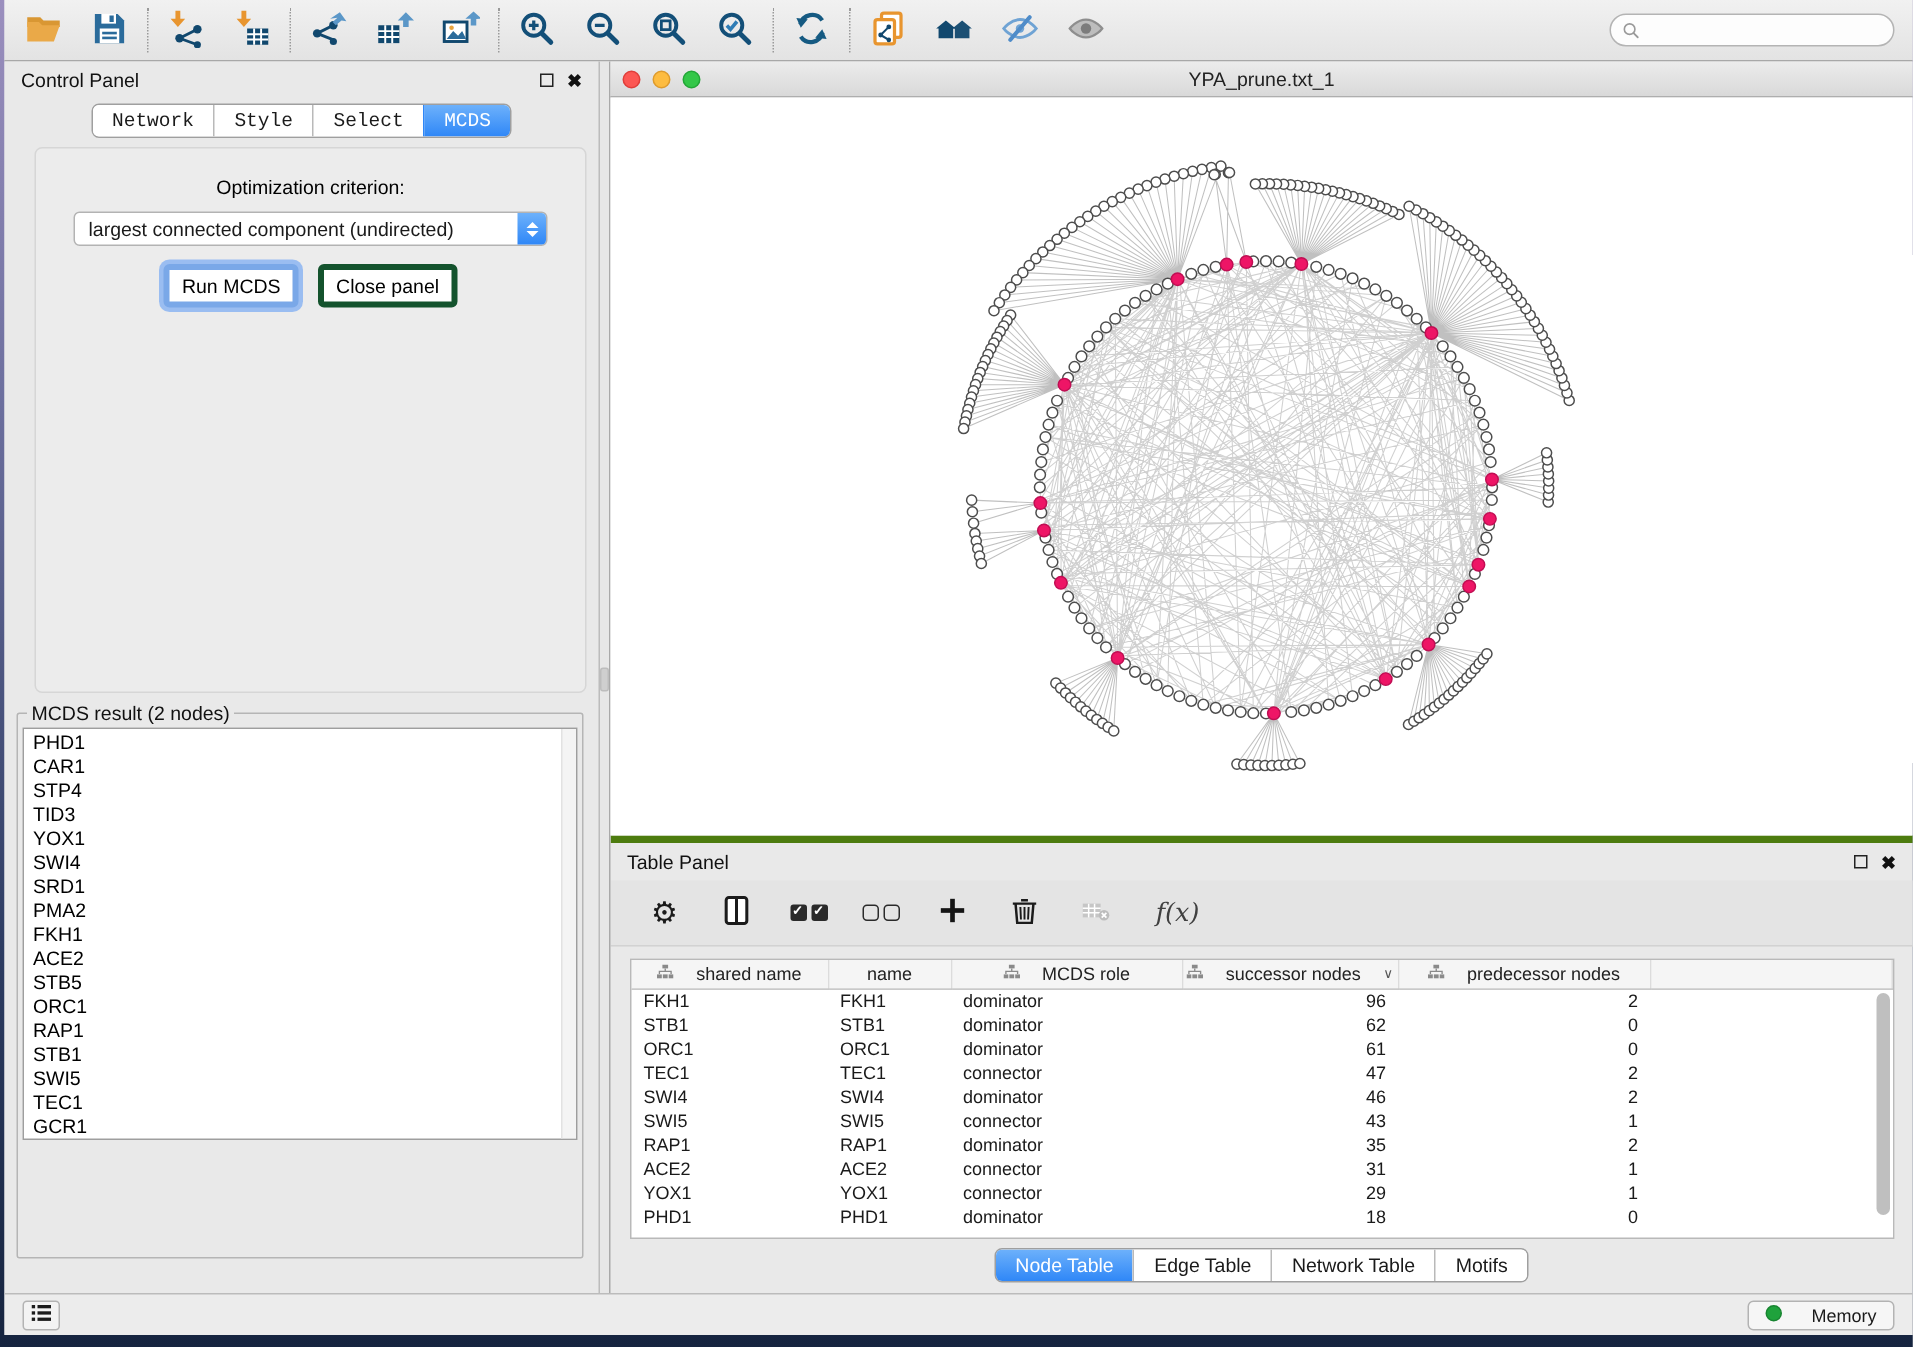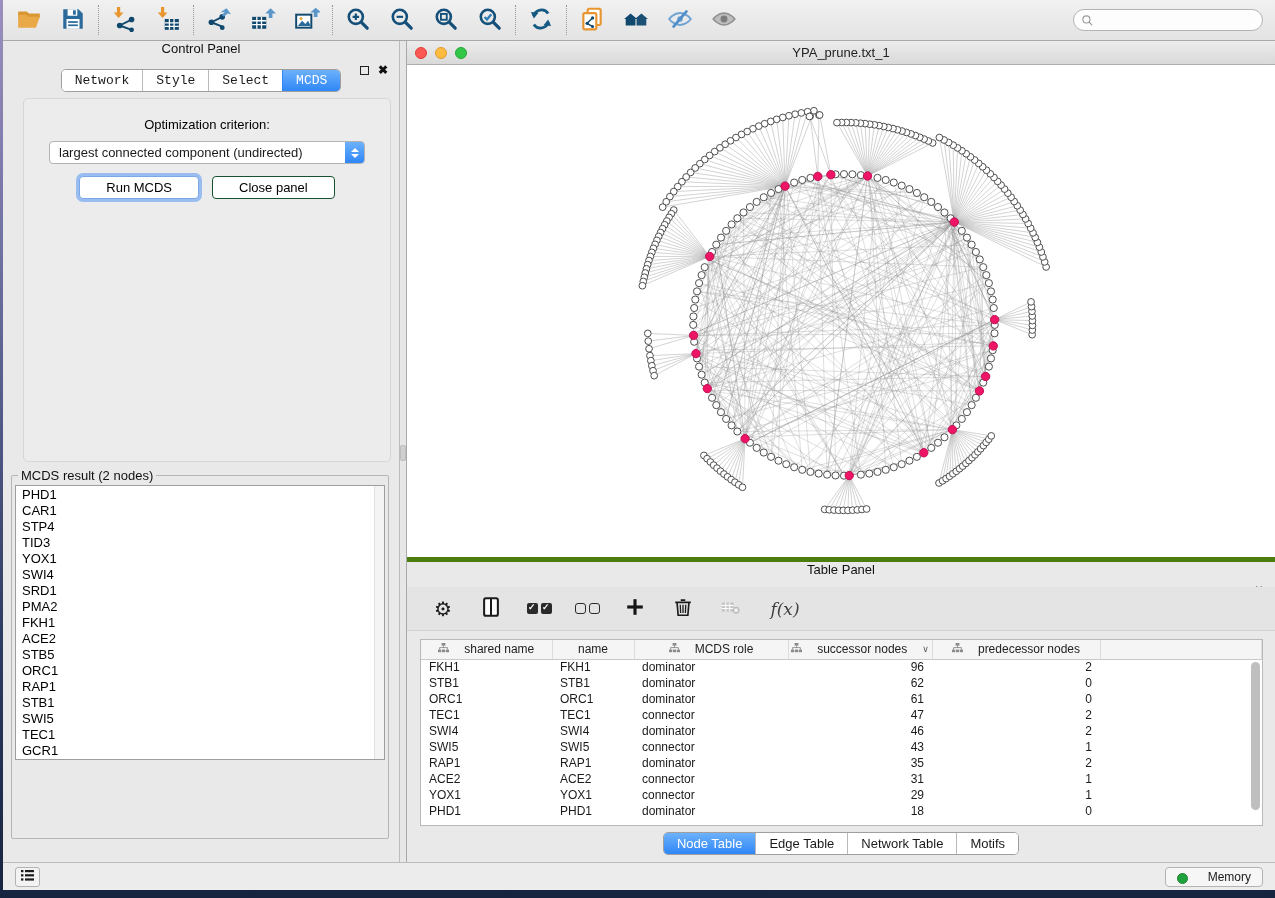--- a/index.html
+++ b/index.html
@@ -18,21 +18,21 @@
   .tbtn svg { width:26px; height:26px; }
   .searchbox { margin-left:auto; width:190px; height:22px; background:#fdfdfd;
     border:1px solid #b4b4b4; border-radius:12px; display:flex; align-items:center; padding:0 7px; gap:5px; }
   .searchbox svg { width:13px; height:13px; flex:0 0 13px; }
   .searchbox input { border:none; outline:none; background:transparent; flex:1; font-size:12px;
     font-family:"Liberation Sans", sans-serif; }
   
   .main { flex:1; display:flex; min-height:0; }
   
   .control-panel { width:396px; flex:0 0 396px; background:#e9e9e9; display:flex; flex-direction:column; }
-  .panel-titlebar { height:25px; display:flex; align-items:center; padding:0 11px; gap:8px;flex-direction:column; }
+  .panel-titlebar { height:25px; display:flex; align-items:center; padding:0 11px; gap:8px; }
   .panel-title { font-size:13px; color:#111; }
   .win-icons { margin-left:auto; display:flex; gap:9px; align-items:center; }
   .float-ico { width:9px; height:9px; border:1.5px solid #222; display:inline-block; cursor:pointer; }
   .close-ico { font-size:12px; font-weight:bold; color:#111; line-height:1; cursor:pointer; }
   .ctab-row { display:flex; justify-content:center; margin-top:3px;font-family:Liberation Mono, monospace; }
   .seg { display:flex; border:1px solid #9f9f9f; border-radius:5px; overflow:hidden; background:#fff; }
   .seg .tab { padding:3px 13px; font-size:13px; background:#fff; border-left:1px solid #b9b9b9;
     cursor:pointer; white-space:nowrap; }
   .seg .tab:first-child { border-left:none; }
   .seg .tab.active { background:linear-gradient(#6db1fb,#2f87f7); color:#fff; border-left-color:#2f87f7; }
@@ -40,21 +40,21 @@
     border-radius:5px; display:flex; flex-direction:column; align-items:center; }
   .opt-label { margin-top:18px; font-size:13px; color:#000000; }
   .dropdown { margin-top:9px; width:316px; height:23px; background:#fff; border:1px solid #b3b3b3;
     border-radius:4px; display:flex; align-items:center; cursor:pointer; }
   .dropdown .dd-text { flex:1; padding:0 9px; font-size:13px; white-space:nowrap; }
   .dd-stepper { width:19px; height:21px; border-radius:0 3px 3px 0; background:linear-gradient(#6db1fb,#2f87f7);
     display:flex; flex-direction:column; align-items:center; justify-content:center; gap:2px; }
   .dd-stepper .up { width:0; height:0; border-left:4px solid transparent; border-right:4px solid transparent; border-bottom:4px solid #fff; }
   .dd-stepper .dn { width:0; height:0; border-left:4px solid transparent; border-right:4px solid transparent; border-top:4px solid #fff; }
   .btn-row { display:flex; gap:13px; margin-top:12px; }
-  .mac-btn { background:#fff; border:1px solid #14532d; border-radius:4px; padding:3px 26px;
+  .mac-btn { background:#fff; border:4px solid #14532d; border-radius:4px; padding:3px 8px;
     font-size:13px; cursor:pointer; font-family:"Liberation Sans", sans-serif; }
   .mac-btn.focused { box-shadow:0 0 0 3px rgba(110,165,245,.65); border-color:#7aa8e8; }
   fieldset.mcds { margin:6px 10px 0 8px; height:371px; border:1px solid #b5b5b5; border-radius:2px;
     padding:2px 3px 3px 3px; }
   fieldset.mcds legend { font-size:13px; color:#111; padding:0 3px; margin-left:3px; }
   .mcds-list { position:relative; width:100%; height:100%; background:#fff; border:1px solid #9e9e9e; overflow:hidden; }
   .mcds-items { padding:1px 0 0 6px; }
   .mcds-item { font-size:13px; line-height:16px; color:#000; cursor:default; }
   .mcds-scroll { position:absolute; right:0; top:0; bottom:0; width:10px; background:#f4f4f4; border-left:1px solid #e2e2e2; }
   
@@ -95,21 +95,21 @@
   .ntable td { height:16px; font-size:12px; padding:0 8px; white-space:nowrap; overflow:hidden; }
   .ntable td.num { text-align:right; }
   .sort-chev { color:#555; font-size:9px; }
   .tp-scroll-thumb { position:absolute; right:2px; top:22px; width:9px; height:148px; background:#bfbfbf; border-radius:5px; }
   .tp-tabs { display:flex; justify-content:center; margin-top:6px; }
   
   .status-bar { height:28px; flex:0 0 28px; background:#ececec; border-top:1px solid #bbb;
     display:flex; align-items:center; padding:0 12px; }
   .list-btn { width:25px; height:20px; background:#f3f3f3; border:1px solid #b3b3b3; border-radius:3px;
     display:flex; align-items:center; justify-content:center; cursor:pointer; }
-  .memory-btn { margin-left:auto; display:flex; align-items:flex-end; gap:20px; background:#f6f6f6;
+  .memory-btn { margin-left:auto; display:flex; align-items:flex-start; gap:20px; background:#f6f6f6;
     border:1px solid #b3b3b3; border-radius:4px; padding:2px 11px; font-size:12px; cursor:pointer; }
   .mem-dot { width:11px; height:11px; border-radius:50%; background:#1fa23c; border:1px solid #188531; }
 </style>
 </head>
 <body>
 
 <div id="app">
 
   <div class="toolbar">
     <div class="tgroup">

